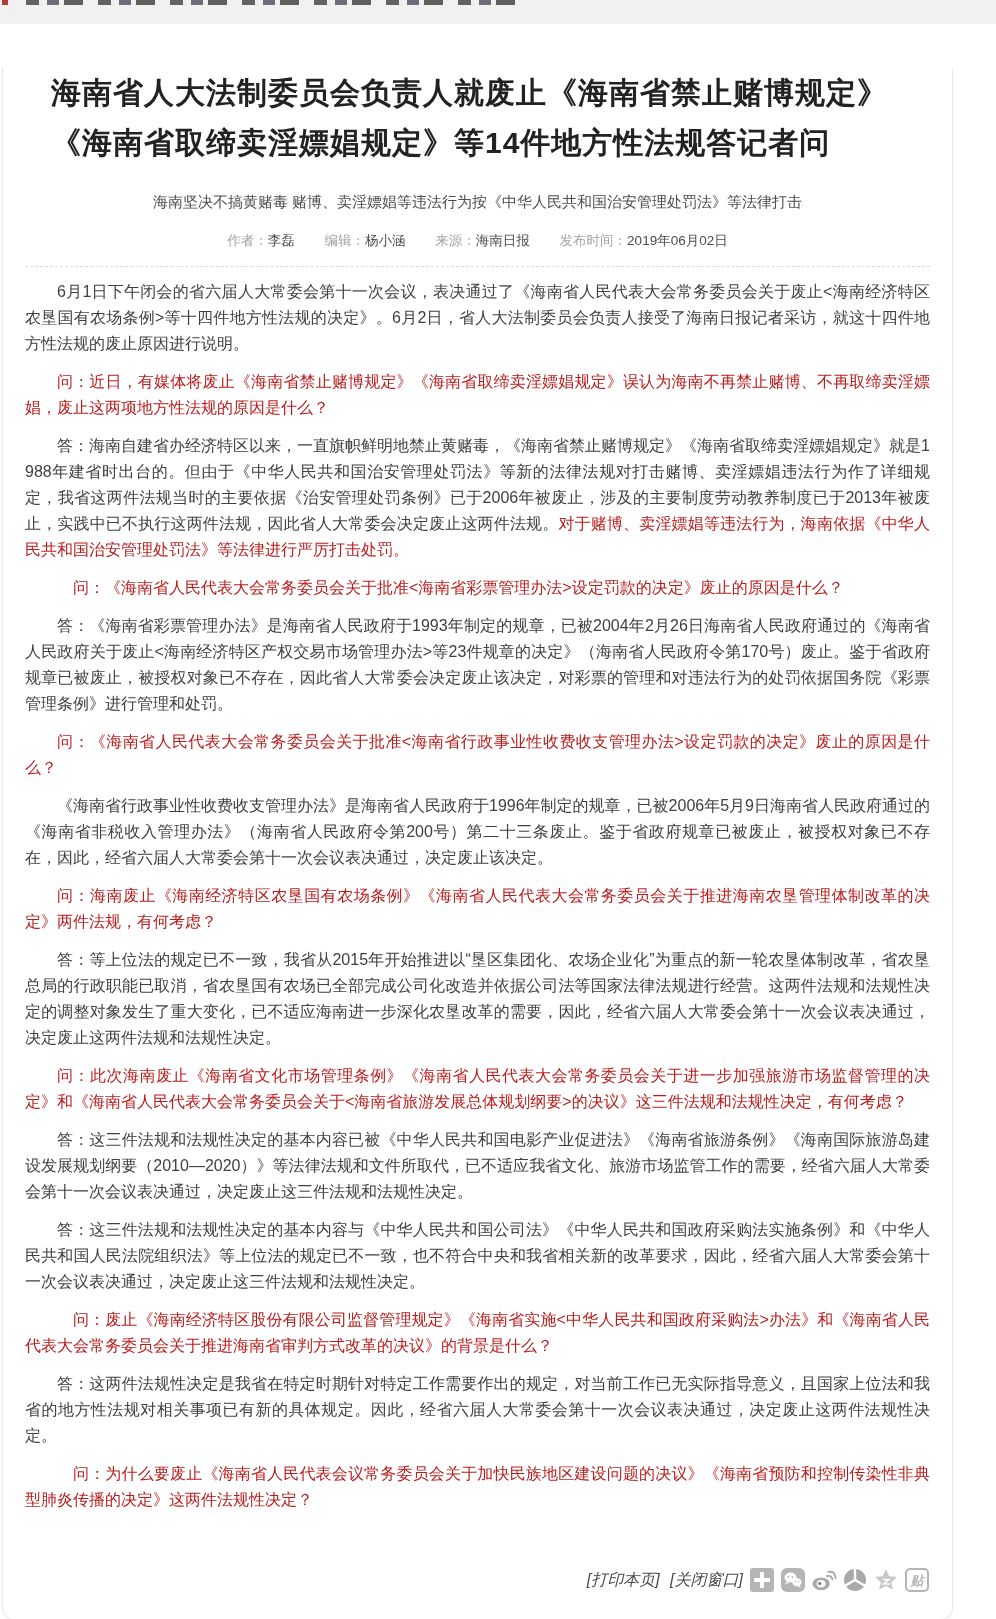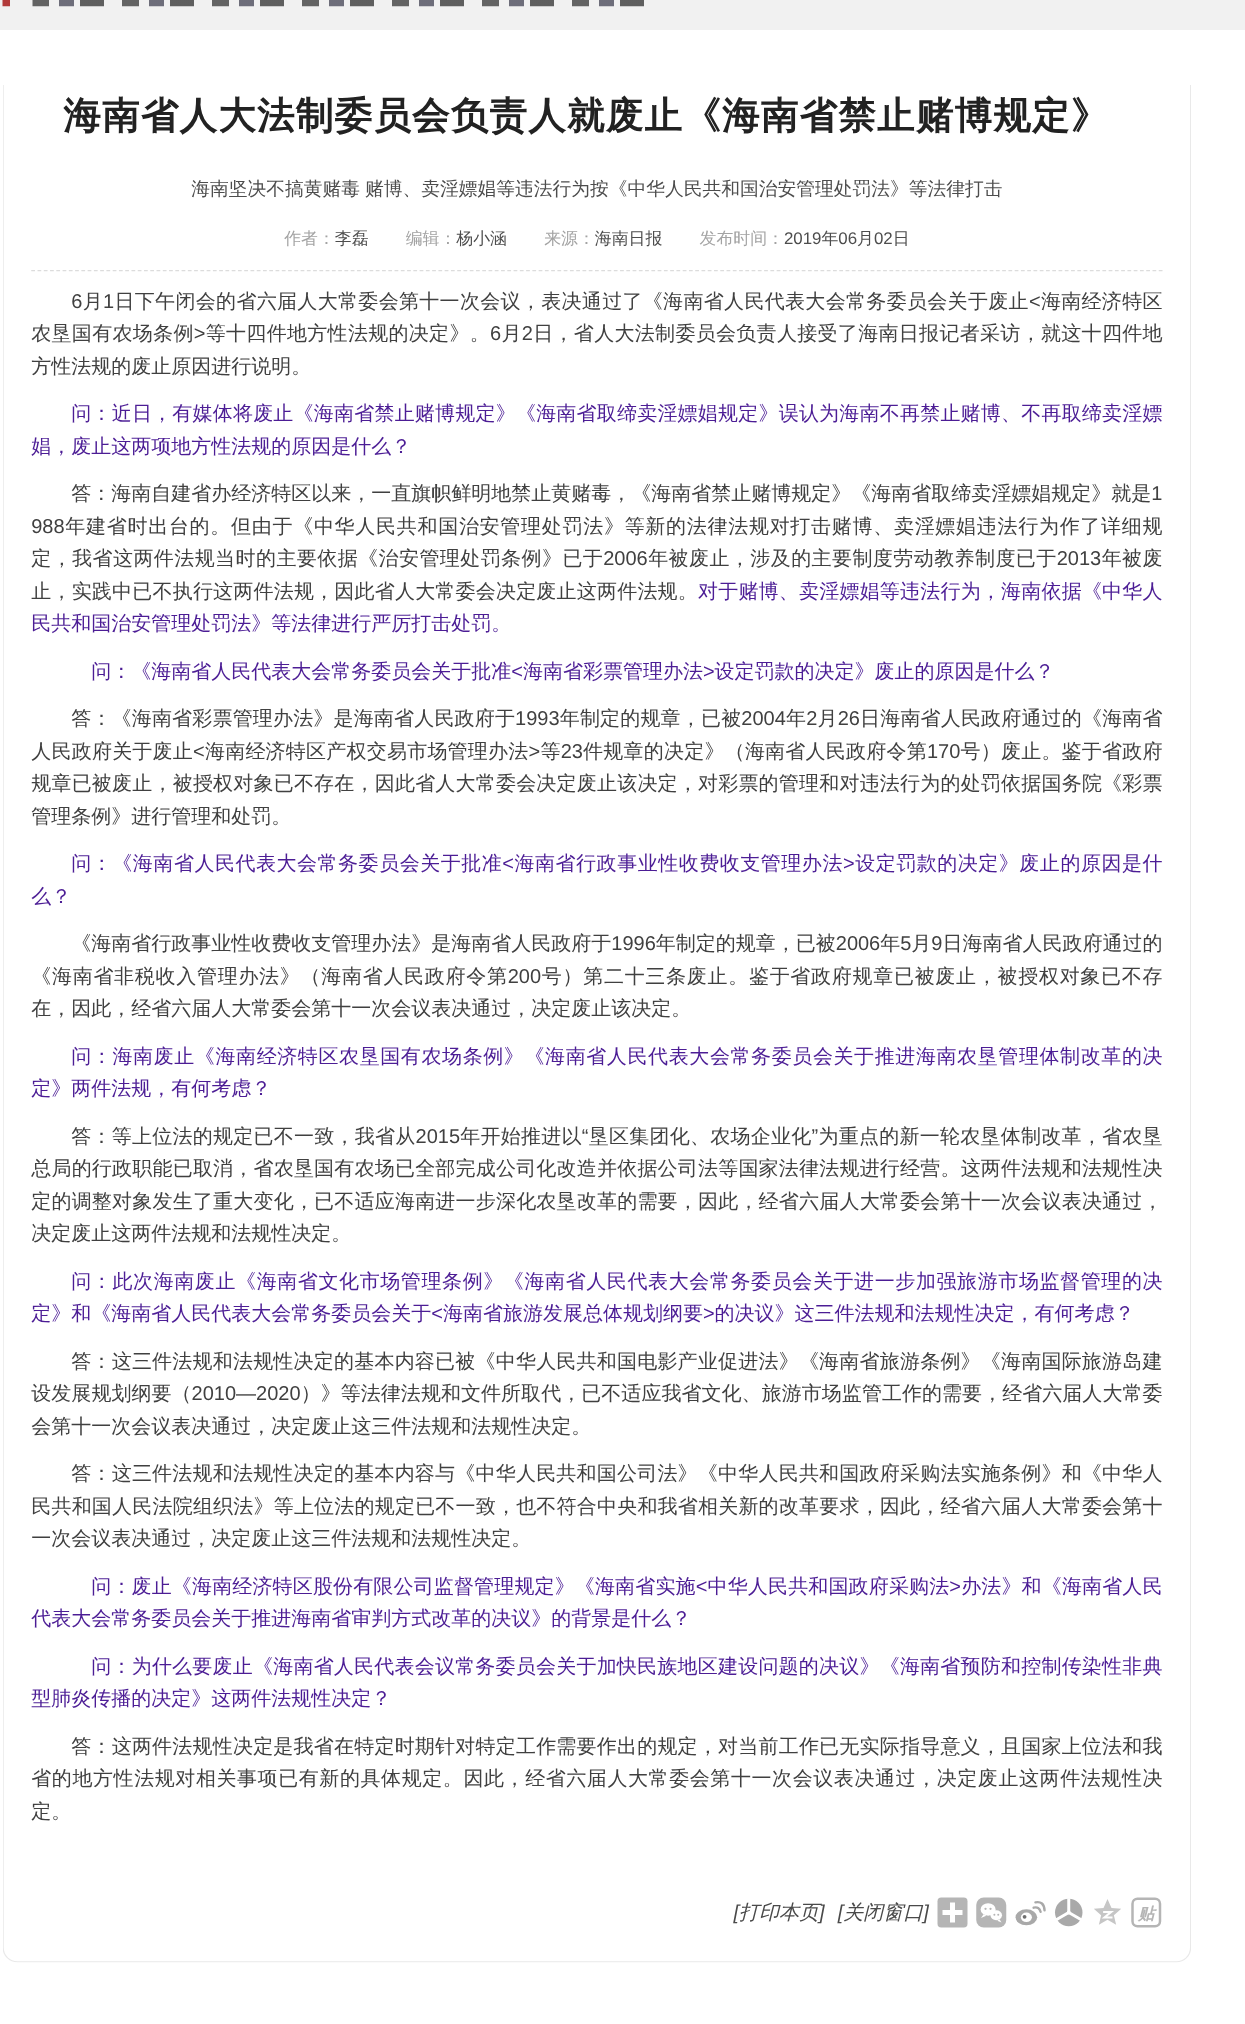--- a/index.html
+++ b/index.html
@@ -37,21 +37,21 @@
   .article-meta .pair{margin:0 13px;}
   .article-meta .val{color:#4d4d4d;}
   .dashed-sep{margin-top:16px;border-top:1px dashed #dcdcdc;height:0;}
   .article-body{margin-top:11px;}
   .para{
     font-size:16px;line-height:26px;color:#404040;
     margin:12px 0;text-indent:2em;text-align:justify;word-break:break-all;
   }
   .para.extra{text-indent:3em;}
   .para.q{color:#fe0000;}
-  .red{color:#4c1d95;}
+  .red{color:#b91c1c;}
   .card-footer{
     display:flex;justify-content:flex-end;align-items:center;
     margin-top:54px;padding-bottom:12px;font-style:italic;
   }
   .footer-links{font-size:16px;color:#4a4a4a;}
   .footer-links a{color:#4a4a4a;text-decoration:none;margin-right:6px;cursor:pointer;}
   .share-row{display:flex;align-items:center;gap:5px;}
   .share-btn{display:inline-flex;width:26px;height:26px;align-items:center;justify-content:center;cursor:pointer;}
   .tieba-box{
     width:20px;height:20px;border:2px solid #b5b5b5;border-radius:5px;
@@ -64,20 +64,21 @@
 
 <div class="top-strip">
   <div class="frag-red"></div>
   <div class="frag-dark"></div>
 </div>
 
 <div class="card">
 
   <h1 class="article-title">
     <div>海南省人大法制委员会负责人就废止《海南省禁止赌博规定》</div>
+    <div>《海南省取缔卖淫嫖娼规定》等14件地方性法规答记者问</div>
   </h1>
 
   <div class="article-subtitle">海南坚决不搞黄赌毒 赌博、卖淫嫖娼等违法行为按《中华人民共和国治安管理处罚法》等法律打击</div>
 
   <div class="article-meta">
     <span class="pair"><span>作者：</span><span class="val">李磊</span></span>
     <span class="pair"><span>编辑：</span><span class="val">杨小涵</span></span>
     <span class="pair"><span>来源：</span><span class="val">海南日报</span></span>
     <span class="pair"><span>发布时间：</span><span class="val">2019年06月02日</span></span>
   </div>
@@ -91,22 +92,22 @@
       <p class="para q extra"><span class="red">问：《海南省人民代表大会常务委员会关于批准&lt;海南省彩票管理办法&gt;设定罚款的决定》废止的原因是什么？</span></p>
       <p class="para"><span>答：《海南省彩票管理办法》是海南省人民政府于1993年制定的规章，已被2004年2月26日海南省人民政府通过的《海南省人民政府关于废止&lt;海南经济特区产权交易市场管理办法&gt;等23件规章的决定》（海南省人民政府令第170号）废止。鉴于省政府规章已被废止，被授权对象已不存在，因此省人大常委会决定废止该决定，对彩票的管理和对违法行为的处罚依据国务院《彩票管理条例》进行管理和处罚。</span></p>
       <p class="para q"><span class="red">问：《海南省人民代表大会常务委员会关于批准&lt;海南省行政事业性收费收支管理办法&gt;设定罚款的决定》废止的原因是什么？</span></p>
       <p class="para"><span>《海南省行政事业性收费收支管理办法》是海南省人民政府于1996年制定的规章，已被2006年5月9日海南省人民政府通过的《海南省非税收入管理办法》（海南省人民政府令第200号）第二十三条废止。鉴于省政府规章已被废止，被授权对象已不存在，因此，经省六届人大常委会第十一次会议表决通过，决定废止该决定。</span></p>
       <p class="para q"><span class="red">问：海南废止《海南经济特区农垦国有农场条例》《海南省人民代表大会常务委员会关于推进海南农垦管理体制改革的决定》两件法规，有何考虑？</span></p>
       <p class="para"><span>答：等上位法的规定已不一致，我省从2015年开始推进以“垦区集团化、农场企业化”为重点的新一轮农垦体制改革，省农垦总局的行政职能已取消，省农垦国有农场已全部完成公司化改造并依据公司法等国家法律法规进行经营。这两件法规和法规性决定的调整对象发生了重大变化，已不适应海南进一步深化农垦改革的需要，因此，经省六届人大常委会第十一次会议表决通过，决定废止这两件法规和法规性决定。</span></p>
       <p class="para q"><span class="red">问：此次海南废止《海南省文化市场管理条例》《海南省人民代表大会常务委员会关于进一步加强旅游市场监督管理的决定》和《海南省人民代表大会常务委员会关于&lt;海南省旅游发展总体规划纲要&gt;的决议》这三件法规和法规性决定，有何考虑？</span></p>
       <p class="para"><span>答：这三件法规和法规性决定的基本内容已被《中华人民共和国电影产业促进法》《海南省旅游条例》《海南国际旅游岛建设发展规划纲要（2010—2020）》等法律法规和文件所取代，已不适应我省文化、旅游市场监管工作的需要，经省六届人大常委会第十一次会议表决通过，决定废止这三件法规和法规性决定。</span></p>
       <p class="para"><span>答：这三件法规和法规性决定的基本内容与《中华人民共和国公司法》《中华人民共和国政府采购法实施条例》和《中华人民共和国人民法院组织法》等上位法的规定已不一致，也不符合中央和我省相关新的改革要求，因此，经省六届人大常委会第十一次会议表决通过，决定废止这三件法规和法规性决定。</span></p>
       <p class="para q extra"><span class="red">问：废止《海南经济特区股份有限公司监督管理规定》《海南省实施&lt;中华人民共和国政府采购法&gt;办法》和《海南省人民代表大会常务委员会关于推进海南省审判方式改革的决议》的背景是什么？</span></p>
+      <p class="para"><span>答：这两件法规性决定是我省在特定时期针对特定工作需要作出的规定，对当前工作已无实际指导意义，且国家上位法和我省的地方性法规对相关事项已有新的具体规定。因此，经省六届人大常委会第十一次会议表决通过，决定废止这两件法规性决定。</span></p>
       <p class="para q extra"><span class="red">问：为什么要废止《海南省人民代表会议常务委员会关于加快民族地区建设问题的决议》《海南省预防和控制传染性非典型肺炎传播的决定》这两件法规性决定？</span></p>
-      <p class="para"><span>答：这两件法规性决定是我省在特定时期针对特定工作需要作出的规定，对当前工作已无实际指导意义，且国家上位法和我省的地方性法规对相关事项已有新的具体规定。因此，经省六届人大常委会第十一次会议表决通过，决定废止这两件法规性决定。</span></p>
     </div>
 
   <div class="card-footer">
     <div class="footer-links">
       <a>[打印本页]</a>
       <a>[关闭窗口]</a>
     </div>
     <div class="share-row">
       <span class="share-btn">
         <svg width="26" height="26" viewBox="0 0 26 26">

